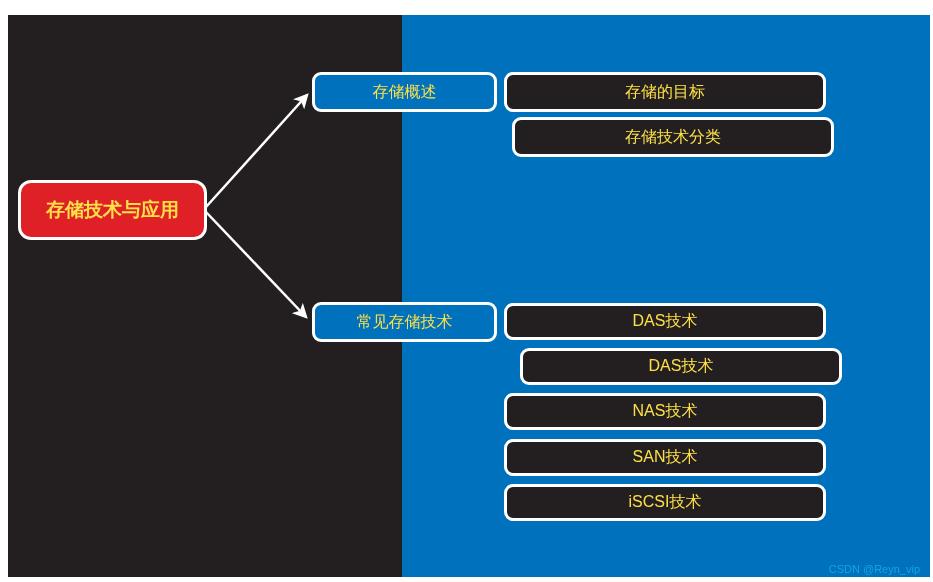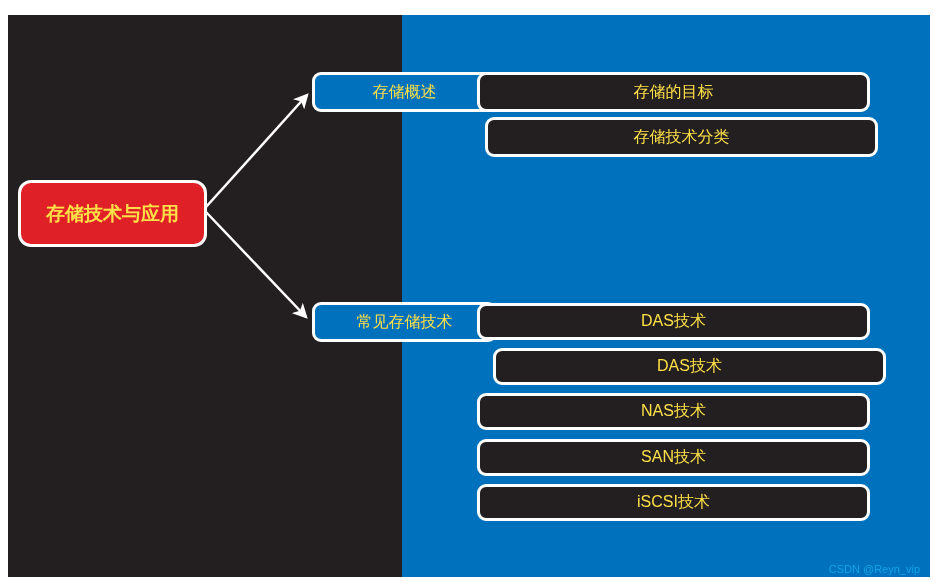--- a/index.html
+++ b/index.html
@@ -3,26 +3,26 @@
 <meta charset="utf-8">
 <style>
   * { margin:0; padding:0; box-sizing:border-box; }
   body { width:933px; height:582px; background:#ffffff; position:relative; overflow:hidden;
          font-family:"Liberation Sans", sans-serif; }
   #canvas { position:absolute; left:8px; top:15px; width:922px; height:562px; background:#231f20; }
   #blue-panel { position:absolute; left:394px; top:0; width:528px; height:562px; background:#0071bc; }
   #arrows { position:absolute; left:0; top:0; width:922px; height:562px; }
   .node { position:absolute; border:3px solid #ffffff; border-radius:9px; color:#fde047;
           display:flex; align-items:center; justify-content:center; font-size:16px; }
-  .root-node { left:10px; top:165px; width:189px; height:67px; background:#df2127;
+  .root-node { left:10px; top:165px; width:189px; height:60px; background:#df2127;
                border-radius:13px; font-weight:bold; font-size:19px; }
   .branch-node { width:185px; height:40px; background:#0071bc; }
   .branch-1 { left:304px; top:57px; }
   .branch-2 { left:304px; top:287px; }
-  .child-node { left:469px; width:393px; height:40px; background:#231f20; }
+  .child-node { left:496px; width:322px; height:40px; background:#231f20; }
   .c-1-0 { top:57px; }
   .c-1-1 { top:102px;margin-left:8px; }
   .child-sm { height:37px; }
   .c-2-0 { top:288px; }
   .c-2-1 { top:333px;margin-left:16px; }
   .c-2-2 { top:378px; }
   .c-2-3 { top:424px; }
   .c-2-4 { top:469px; }
   #watermark { position:absolute; right:10px; bottom:2px; color:#0ea5e9; font-size:11px; }
 </style>

